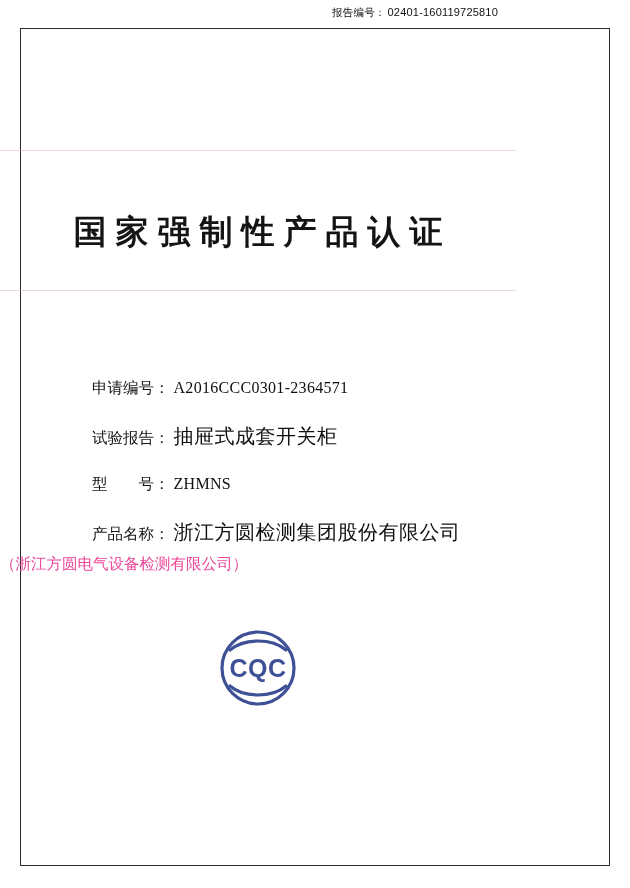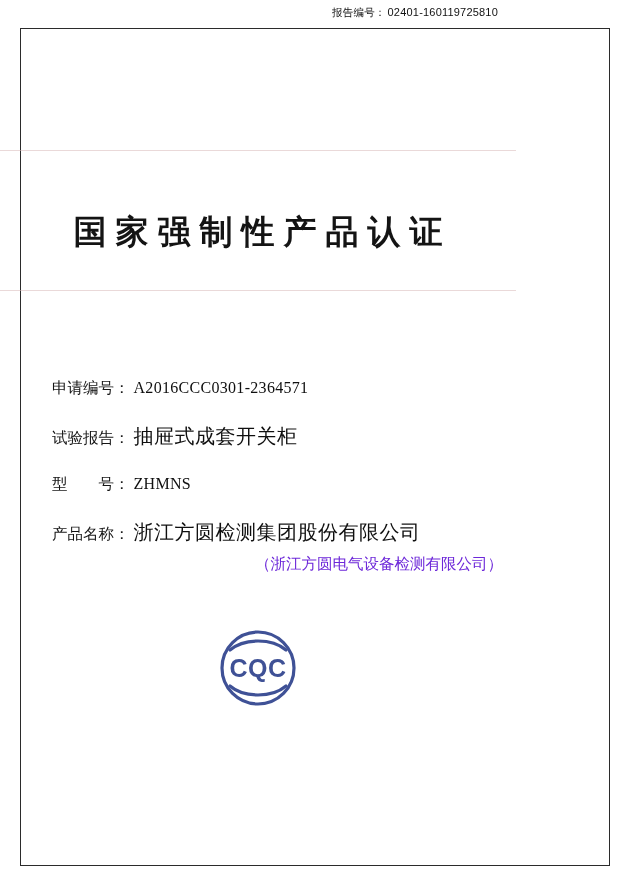--- a/index.html
+++ b/index.html
@@ -203,21 +203,21 @@
   .fields {
     position: absolute;
     top: 378px;
     left: 0;
     width: 100%;
   }
   .field-row {
     display: flex;
     align-items: baseline;
     margin-bottom: 24px;
-    padding-left: 52px;
+    padding-left: 92px;
   }
   .field-label {
     font-family: "DejaVu Serif", serif;
     font-size: 15.5px;
     color: #141414;
     white-space: nowrap;
   }
   .field-colon {
     font-family: "DejaVu Serif", serif;
     font-size: 15.5px;
@@ -230,22 +230,21 @@
     letter-spacing: 0.3px;
   }
   .field-value.cjk {
     font-family: "DejaVu Serif", serif;
     font-size: 20px;
     letter-spacing: 0.5px;
   }
   .field-value-2nd {
     font-family: "DejaVu Serif", serif;
     font-size: 15.5px;
-    color: #6d28d9;
-    padding-left: 255px;
+    color: #ec4899;
     margin-top: -16px;
     margin-bottom: 22px;
   }
 
   
   .cqc-seal {
     position: absolute;
     left: 50%;
     top: 620px;
     transform: translateX(-50%);

